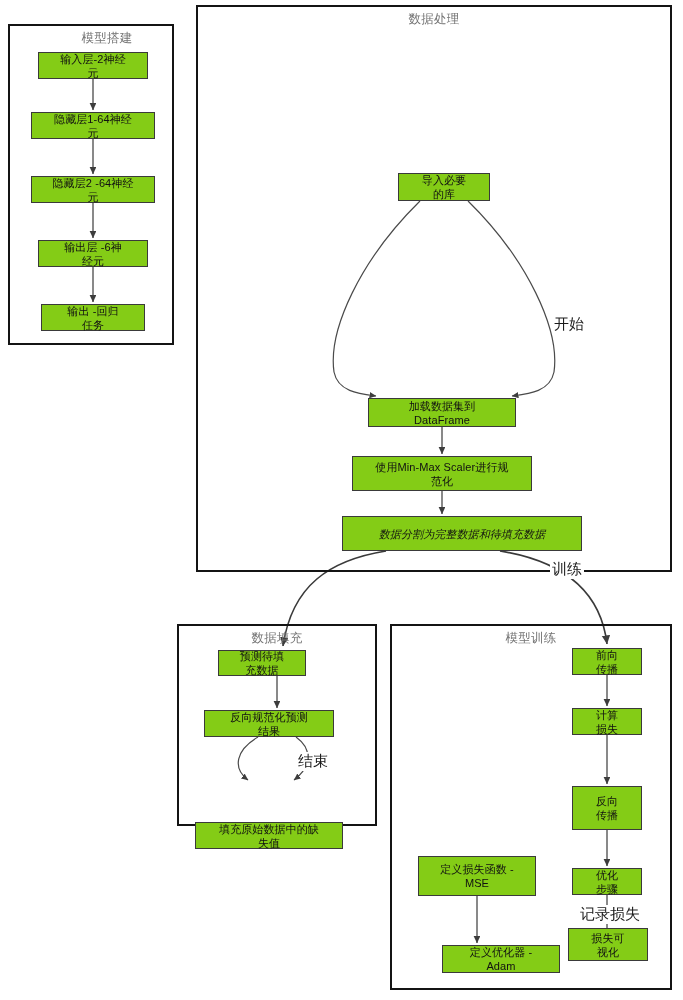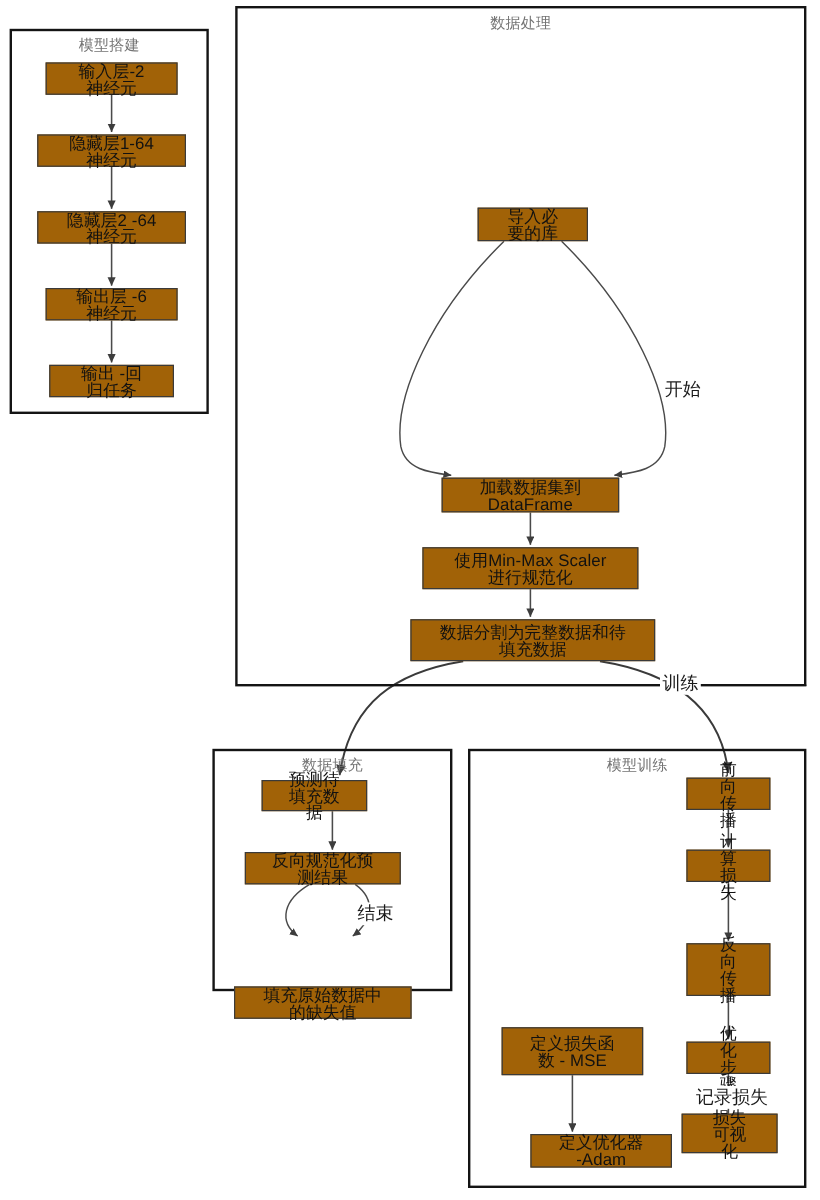--- a/index.html
+++ b/index.html
@@ -34,23 +34,23 @@
     font-size: 12.5px;
     color: #737373;
     white-space: nowrap;
     text-align: center;
     letter-spacing: 0.2px;
   }
   .node {
     position: absolute;
     border: 1.6px solid #3a3a3a;
     box-sizing: border-box;
-    background: #a16207;
+    background: #84cc16;
     color: #111111;
-    font-size: 14px;
+    font-size: 11px;
     line-height: 14px;
     display: flex;
     align-items: center;
     justify-content: center;
     text-align: center;
     padding: 2px 20px;
     letter-spacing: 0.1px;
   }
   .edge-label {
     position: absolute;
@@ -110,35 +110,35 @@
     <g stroke="#4a4a4a" stroke-width="1.3" fill="none" marker-end="url(#arrow)">
       <path d="M607,675 L607,706"></path>
       <path d="M607,735 L607,784"></path>
       <path d="M607,813 L607,866"></path>
       <path d="M607,895 L607,943"></path>
       <path d="M477,896 L477,943"></path>
     </g>
   </svg>
 
   <div class="panel" style="left:8px;top:24px;width:166px;height:321px;"></div>
-  <div class="panel-title" style="left:8px;top:30px;width:166px;">模型搭建</div>
+  <div class="panel-title" style="left:8px;top:30px;width:166px;padding-left:16px;">模型搭建</div>
 
   <div class="node" style="left:38px;top:52px;width:110px;height:27px;">输入层-2神经元</div>
   <div class="node" style="left:31px;top:112px;width:124px;height:27px;">隐藏层1-64神经元</div>
   <div class="node" style="left:31px;top:176px;width:124px;height:27px;">隐藏层2 -64神经元</div>
   <div class="node" style="left:38px;top:240px;width:110px;height:27px;">输出层 -6神经元</div>
   <div class="node" style="left:41px;top:304px;width:104px;height:27px;">输出 -回归任务</div>
 
   <div class="panel" style="left:196px;top:5px;width:476px;height:567px;"></div>
   <div class="panel-title" style="left:196px;top:11px;width:476px;">数据处理</div>
 
   <div class="node" style="left:398px;top:173px;width:92px;height:28px;">导入必要的库</div>
   <div class="node" style="left:368px;top:398px;width:148px;height:29px;">加载数据集到DataFrame</div>
   <div class="node" style="left:352px;top:456px;width:180px;height:35px;">使用Min-Max Scaler进行规范化</div>
-  <div class="node" style="left:342px;top:516px;width:204px;height:35px;">数据分割为完整数据和待填充数据</div>
+  <div class="node" style="left:342px;top:516px;width:240px;height:35px;font-style:italic;">数据分割为完整数据和待填充数据</div>
 
   <div class="panel" style="left:177px;top:624px;width:200px;height:202px;"></div>
   <div class="panel-title" style="left:177px;top:630px;width:200px;">数据填充</div>
 
   <div class="node" style="left:218px;top:650px;width:88px;height:26px;">预测待填充数据</div>
   <div class="node" style="left:204px;top:710px;width:130px;height:27px;">反向规范化预测结果</div>
   <div class="node" style="left:195px;top:782px;width:148px;height:27px;margin-top:40px;">填充原始数据中的缺失值</div>
 
   <div class="panel" style="left:390px;top:624px;width:282px;height:366px;"></div>
   <div class="panel-title" style="left:390px;top:630px;width:282px;">模型训练</div>

